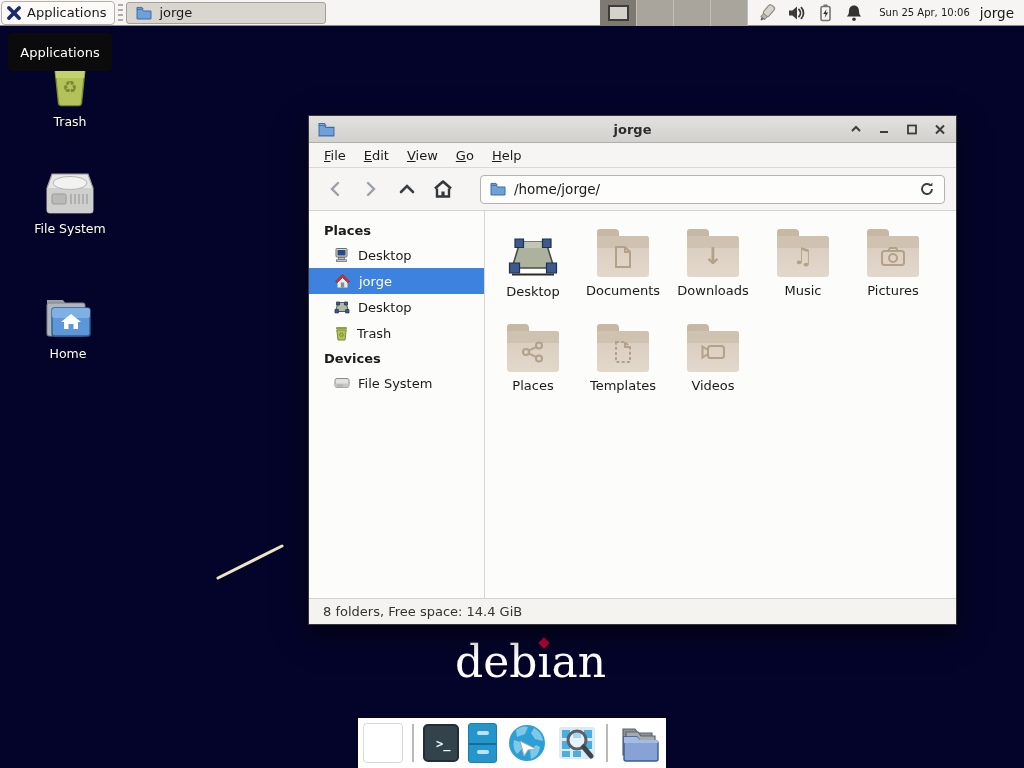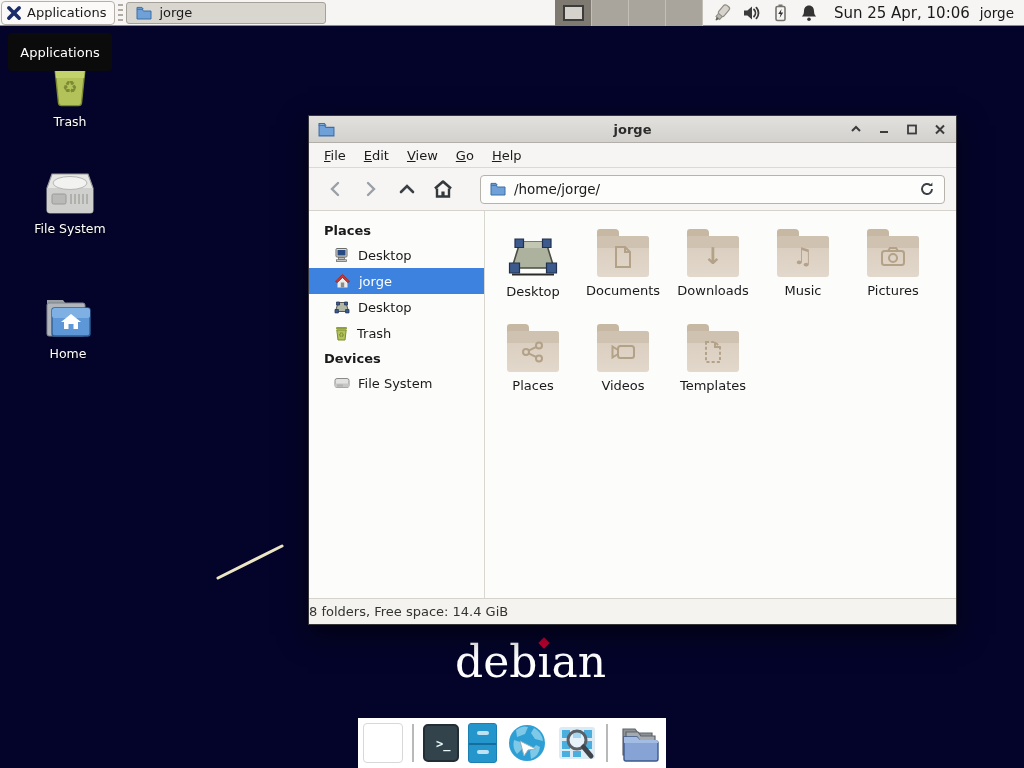--- a/index.html
+++ b/index.html
@@ -40,21 +40,21 @@
     width:37px; height:26px; background:#a9a59d;
     border-right:1px solid #c2bfb7; position:relative;
   }
   .pager .ws.active { background:#7e7a72; }
   .pager .ws.active .mini-win {
     position:absolute; left:8px; top:5px; width:21px; height:16px;
     background:#d5d2cc; border:2px solid #3c3c3c;
   }
   .tray { display:flex; align-items:center; gap:7px; margin:0 6px 0 8px; }
   .tray .ticon { width:22px; height:22px; display:flex; align-items:center; justify-content:center; }
-  .clock { font-size:15px; margin:0 8px; white-space:nowrap; }
+  .clock { font-size:10px; margin:0 8px; white-space:nowrap; }
   .panel-user { font-size:13.5px; margin:0 10px 0 2px; white-space:nowrap; }
 
   
   .tooltip {
     position:absolute; left:8px; top:33px; width:104px; height:38px;
     background:#0b0b0b; border-radius:4px; z-index:50;
     display:flex; align-items:center; justify-content:center;
     color:#fff; font-size:13px;
   }
 
@@ -147,21 +147,21 @@
     content:""; position:absolute; left:0; top:0; width:100%; height:12px;
     background:#cfc2b0; border-radius:2px 3px 0 0;
   }
   .fglyph { position:relative; z-index:2; color:#b3a188; }
   .fglyph.txt { font-size:23px; line-height:1; font-weight:bold; }
   .fcell .flabel { font-size:13px; }
 
   .statusbar {
     height:26px; flex:0 0 26px; background:#f4f3f0;
     border-top:1px solid #d6d3cd;
-    display:flex; align-items:center; 
+    display:flex; align-items:center; padding-left:14px;
     font-size:13px; color:#33332f;
   }
 
   
   .debian {
     position:absolute; left:455px; top:636px; z-index:10;
     color:#fff; font-family:"DejaVu Serif","Liberation Serif",serif;
     font-size:44px; font-weight:500; letter-spacing:0px;
   }
   .debian .dot-i { position:relative; }
@@ -533,39 +533,39 @@
                 <line x1="7.6" y1="12.4" x2="15.4" y2="16.2" stroke="#b3a188" stroke-width="2"></line>
               </svg>
             </span>
           </div>
           <span class="flabel">Places</span>
         </div>
 
         <div class="fcell">
           <div class="folder48">
             <span class="fglyph">
+              <svg width="20" height="24" viewBox="0 0 20 24">
+                <path d="M3 2 h9 l5 5 v15 H3z" fill="none" stroke="#b3a188" stroke-width="2" stroke-dasharray="3 2.2"></path>
+                <path d="M12 2 v5 h5" fill="none" stroke="#b3a188" stroke-width="2"></path>
+              </svg>
+            </span>
+          </div>
+          <span class="flabel">Templates</span>
+        </div>
+
+        <div class="fcell">
+          <div class="folder48">
+            <span class="fglyph">
               <svg width="26" height="20" viewBox="0 0 26 20">
                 <rect x="8" y="4" width="16" height="12" rx="2.5" fill="none" stroke="#b3a188" stroke-width="2"></rect>
                 <path d="M8 8 L2.5 4.5 v11 L8 12" fill="none" stroke="#b3a188" stroke-width="2"></path>
               </svg>
             </span>
           </div>
           <span class="flabel">Videos</span>
-        </div>
-
-        <div class="fcell">
-          <div class="folder48">
-            <span class="fglyph">
-              <svg width="20" height="24" viewBox="0 0 20 24">
-                <path d="M3 2 h9 l5 5 v15 H3z" fill="none" stroke="#b3a188" stroke-width="2" stroke-dasharray="3 2.2"></path>
-                <path d="M12 2 v5 h5" fill="none" stroke="#b3a188" stroke-width="2"></path>
-              </svg>
-            </span>
-          </div>
-          <span class="flabel">Templates</span>
         </div>
       </div>
     </div>
   </div>
 
   <div class="statusbar">
     <span>8 folders, Free space: 14.4 GiB</span>
   </div>
 </div>
 

